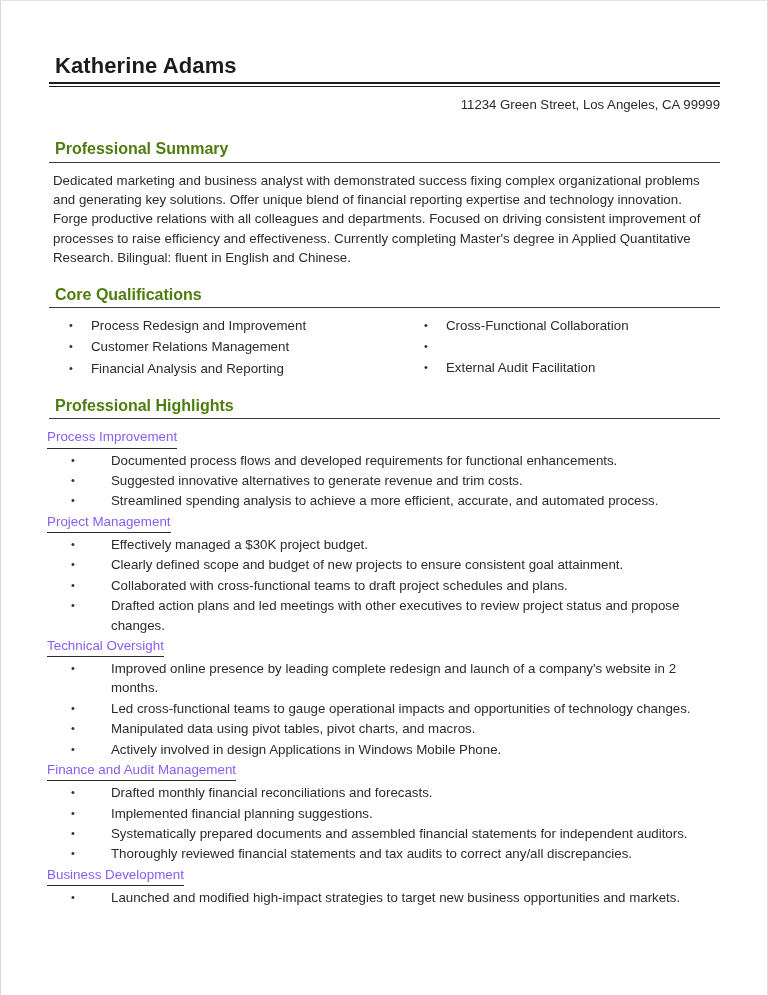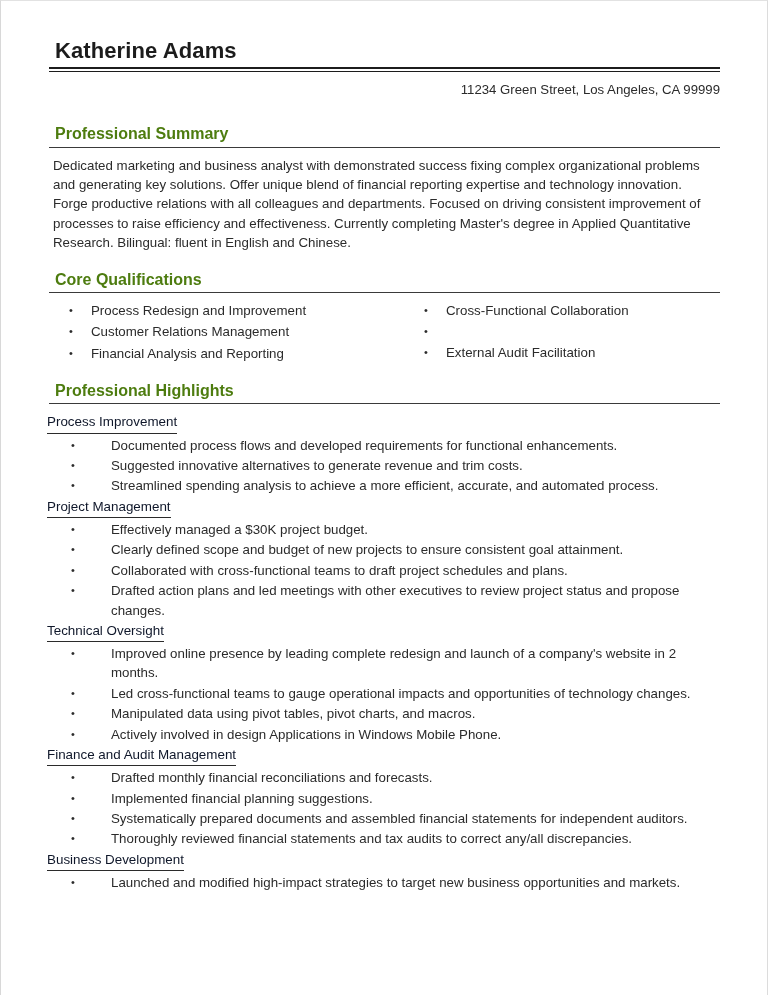--- a/index.html
+++ b/index.html
@@ -21,21 +21,21 @@
     border-left: 1px solid #d8d8d8;
     border-right: 1px solid #dcdcdc;
     border-top: 1px solid #e2e2e2;
     box-sizing: border-box;
     overflow: hidden;
   }
 
   .content {
     position: absolute;
     left: 48px;
-    top: 38px;
+    top: 53px;
     width: 671px;
   }
 
   
   .name-block {
     margin-bottom: 9px;
   }
   .name {
     font-size: 22px;
     font-weight: bold;
@@ -130,21 +130,21 @@
     flex: 1 1 auto;
   }
 
   
   .sub-block {
     margin-bottom: 0px;
   }
   .sub-heading {
     display: inline-block;
     font-size: 13.4px;
-    color: #0f172a;
+    color: #8b5cf6;
     line-height: 1.5;
     border-bottom: 1px solid #2b2b2b;
     padding-bottom: 0px;
     margin-left: -2px;
     margin-bottom: 2px;
   }
   .sub-list {
     margin: 0 0 1px 0;
   }
   .sub-list .bullet-row {

